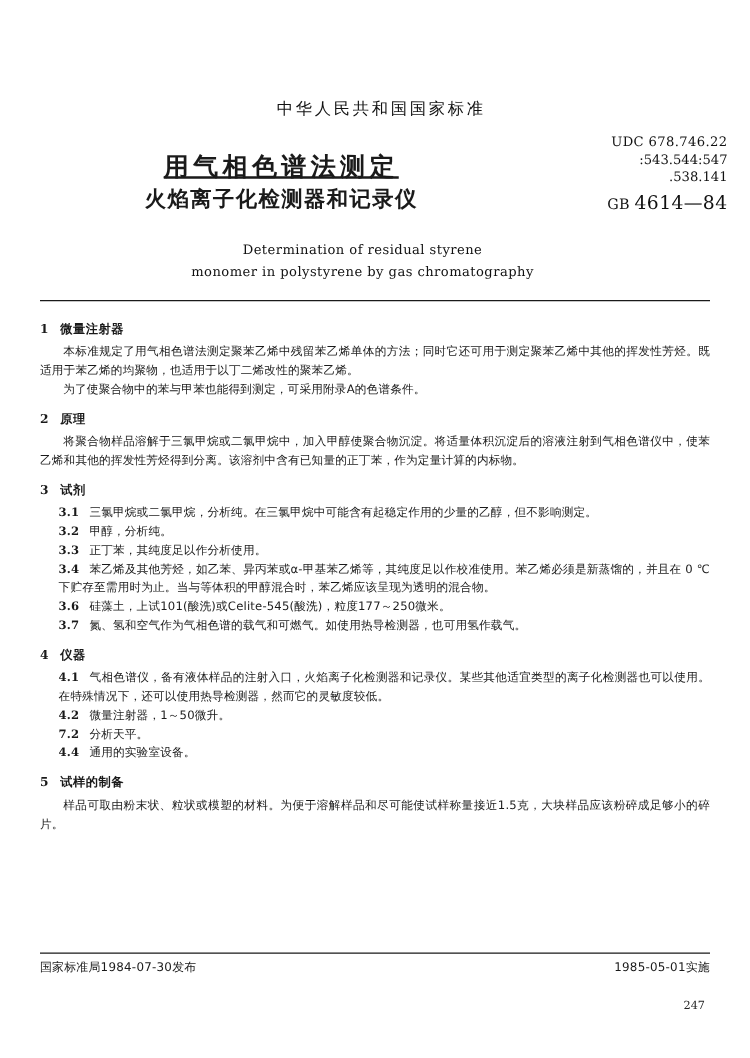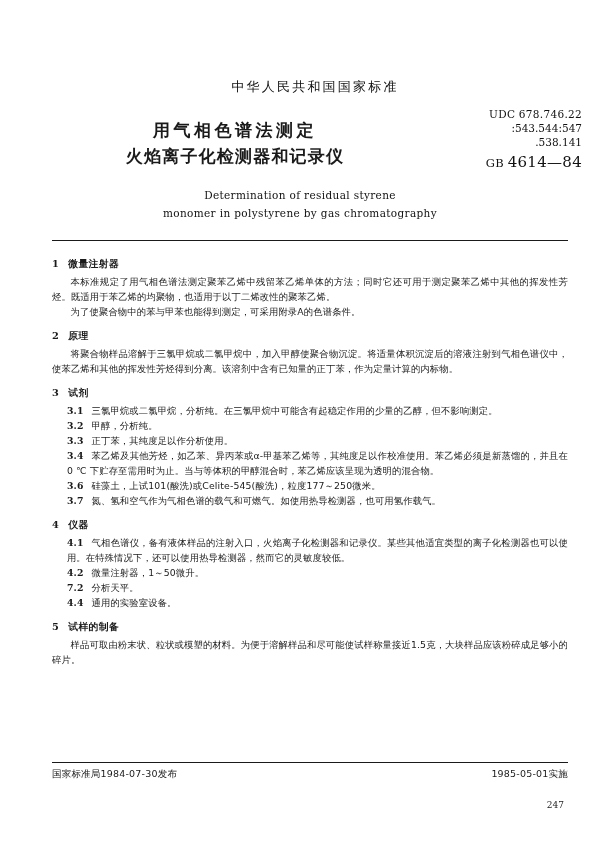--- a/index.html
+++ b/index.html
@@ -12,21 +12,20 @@
     height: 846px;
     position: relative;
     font-family: "DejaVu Sans", "Liberation Sans", sans-serif;
     color: #1a1a1a;
     overflow: hidden;
   }
   .page {
     position: absolute;
     inset: 0;
     padding: 0;
-    margin-left: 20px;
   }
 
   
   .doc-header {
     position: absolute;
     left: 0; right: 0;
     top: 78px;
   }
   .national-standard {
     text-align: center;
@@ -53,24 +52,25 @@
   .code-block .gb-label { font-size: 11.5px; }
   .code-block .gb-num { font-size: 15px; }
 
   
   .title-zh {
     text-align: center;
     margin-top: 22px;
     padding-right: 150px;
   }
   .title-zh .line1 {
-    font-size: 17px;
+    font-size: 20px;
     font-weight: bold;
     letter-spacing: 3.5px;
     line-height: 1.5;
+    text-decoration: underline;
   }
   .title-zh .line2 {
     font-size: 17px;
     font-weight: bold;
     letter-spacing: 1.2px;
     line-height: 1.5;
   }
   .title-en {
     text-align: center;
     margin-top: 17px;

